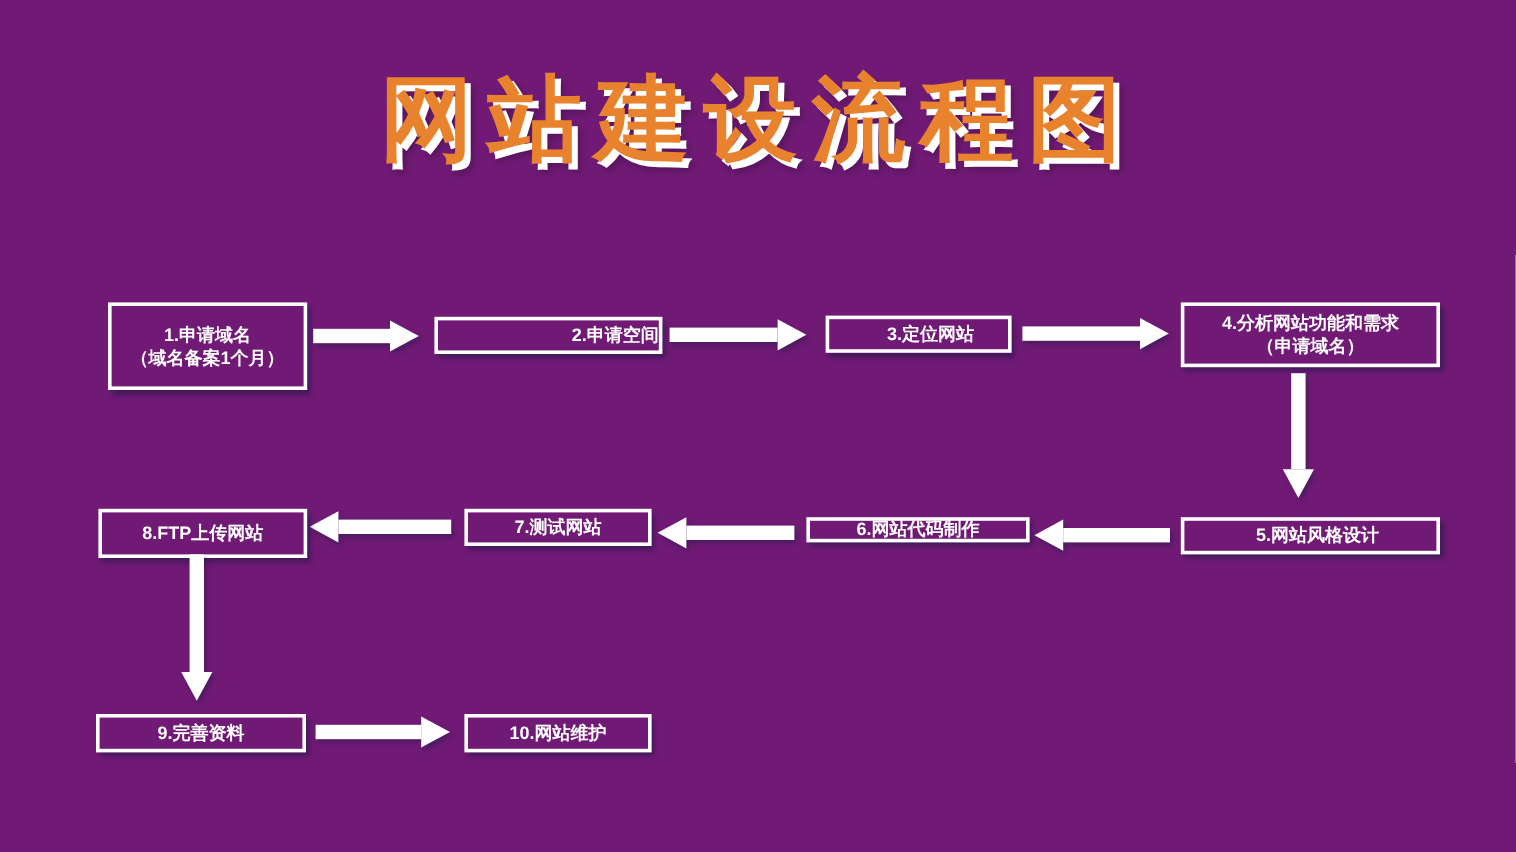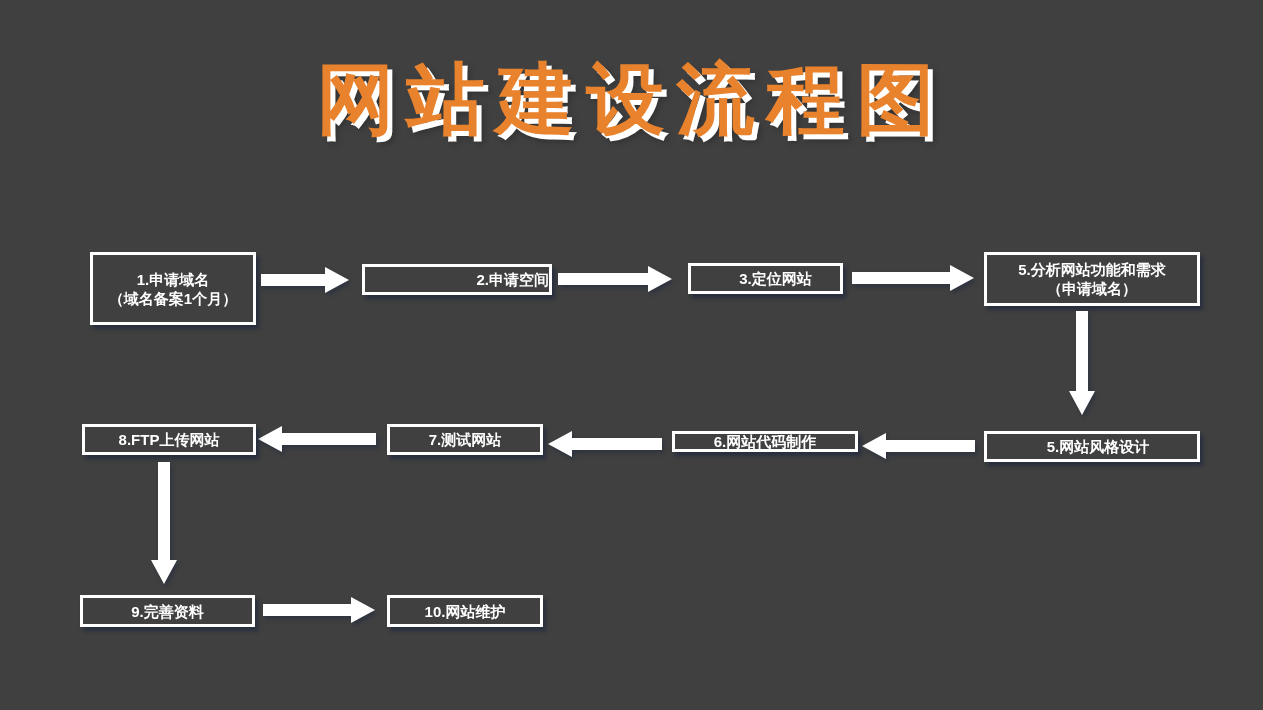--- a/index.html
+++ b/index.html
@@ -8,21 +8,21 @@
     background: #2f3festival; 
   }
   body {
     background: #33406a00;
     font-family: "Liberation Sans", "DejaVu Sans", sans-serif;
   }
   .canvas {
     position: relative;
     width: 1263px;
     height: 710px;
-    background: #404040;
+    background: #701a75;
     overflow: hidden;
   }
   .title {
     position: absolute;
     top: 48px;
     left: 0;
     width: 100%;
     margin: 0;
     text-align: center;
     font-size: 78px;
@@ -108,21 +108,21 @@
   <div class="box" style="left:688px; top:263px; width:155px; height:31px;padding-left:20px;">
     <span>3.定位网站</span>
   </div>
 
   <div class="arrow arrow-right" style="left:852px; top:265px; width:122px;">
     <div class="shaft"></div>
       <div class="head"></div>
   </div>
 
   <div class="box" style="left:984px; top:252px; width:216px; height:54px;">
-    <span>5.分析网站功能和需求</span>
+    <span>4.分析网站功能和需求</span>
     <span>（申请域名）</span>
   </div>
 
   <div class="arrow arrow-down" style="left:1069px; top:311px; height:104px;">
     <div class="shaft"></div>
       <div class="head"></div>
   </div>
 
   <div class="box" style="left:984px; top:431px; width:216px; height:31px;padding-left:12px;">
     <span>5.网站风格设计</span>
@@ -144,21 +144,21 @@
 
   <div class="box" style="left:387px; top:424px; width:156px; height:31px;">
     <span>7.测试网站</span>
   </div>
 
   <div class="arrow arrow-left" style="left:258px; top:426px; width:118px;">
     <div class="head"></div>
       <div class="shaft"></div>
   </div>
 
-  <div class="box" style="left:82px; top:424px; width:174px; height:31px;text-align:right;">
+  <div class="box" style="left:82px; top:424px; width:174px; height:41px;text-align:right;">
     <span>8.FTP上传网站</span>
   </div>
 
   <div class="arrow arrow-down" style="left:151px; top:462px; height:122px;">
     <div class="shaft"></div>
       <div class="head"></div>
   </div>
 
   <div class="box" style="left:80px; top:595px; width:175px; height:32px;">
     <span>9.完善资料</span>

